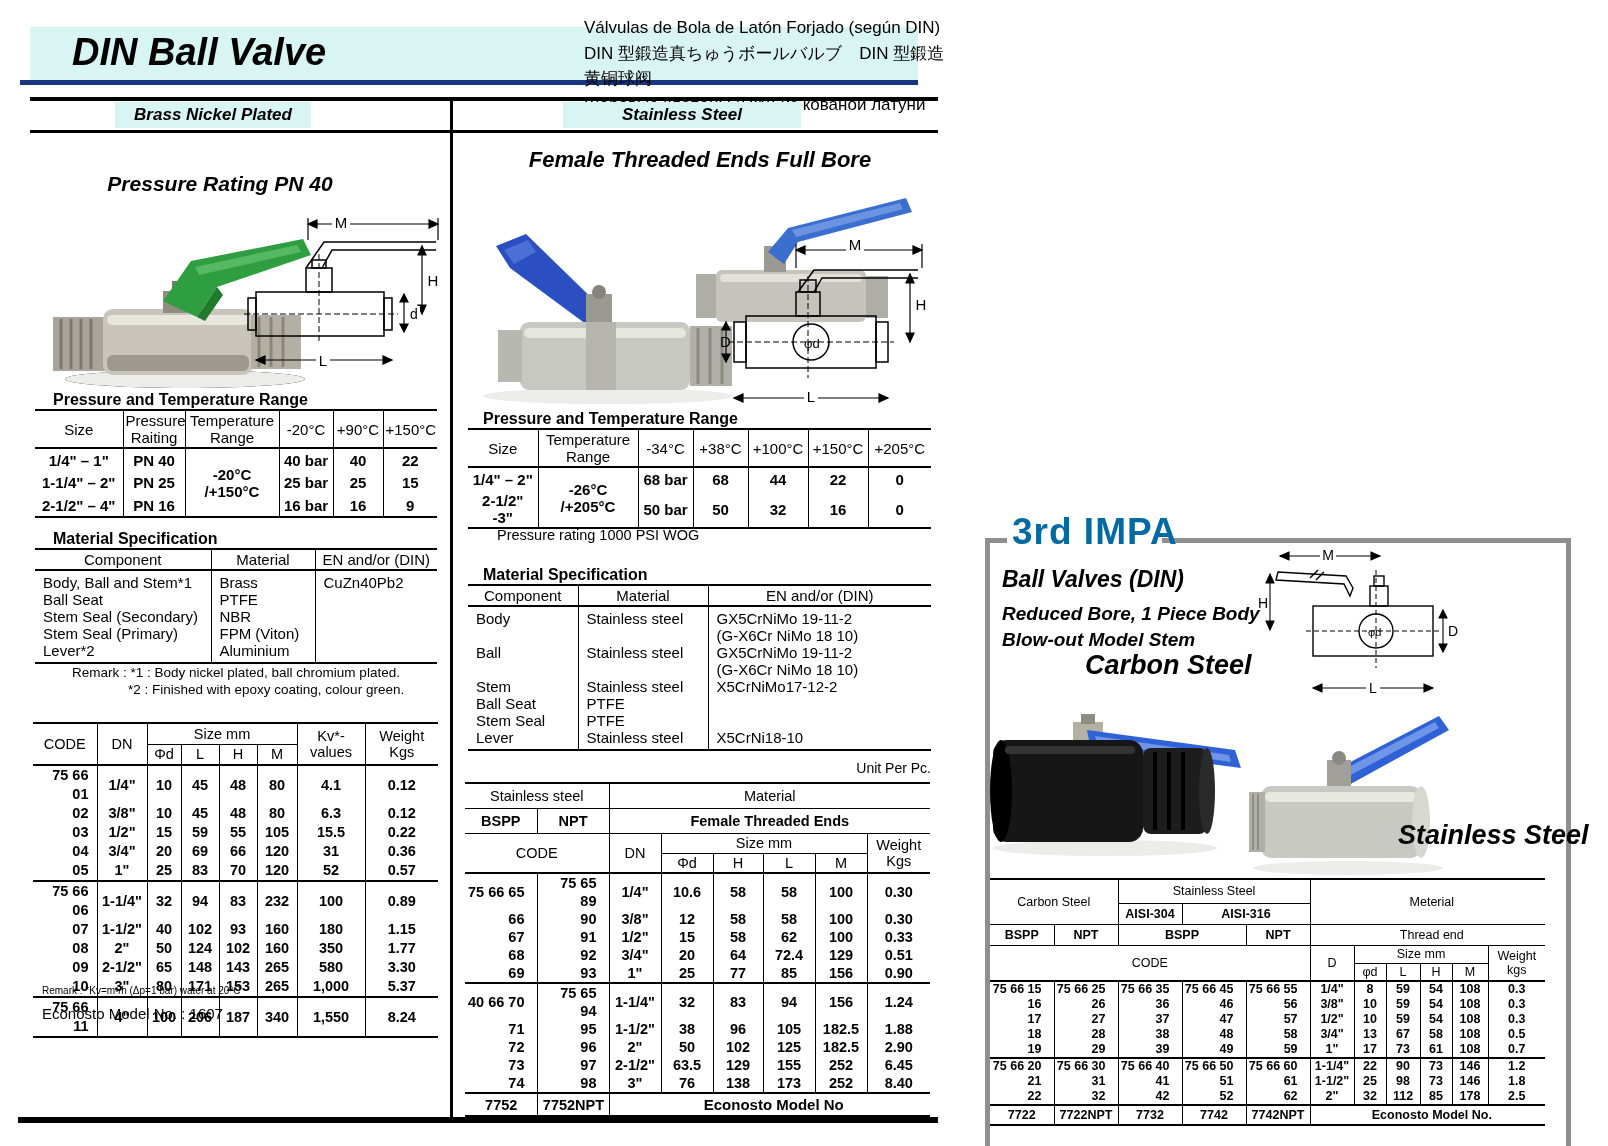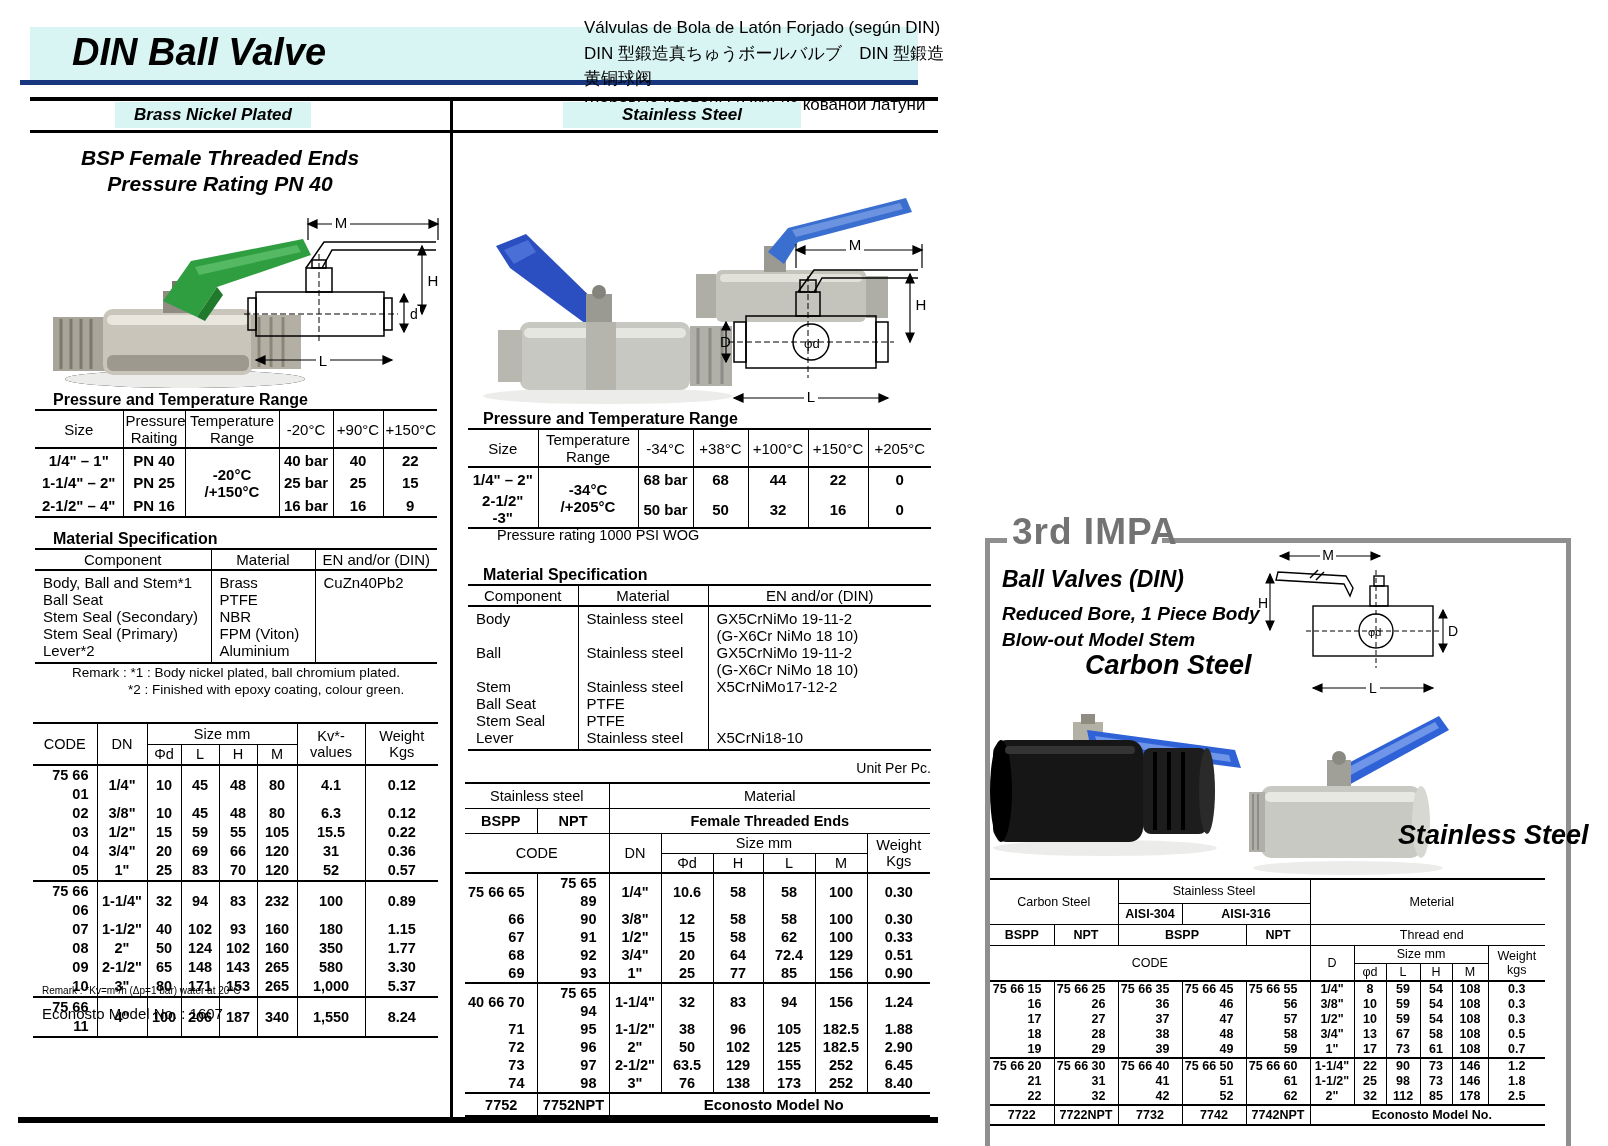--- a/index.html
+++ b/index.html
@@ -84,21 +84,20 @@
   <div class="abs cbar" style="left:115px;top:102px;width:196px;height:26px">
     <span class="bi" style="font-size:17px">Brass Nickel Plated</span>
   </div>
   <div class="abs cbar" style="left:563px;top:102px;width:238px;height:26px">
     <span class="bi" style="font-size:17px">Stainless Steel</span>
   </div>
   <div class="abs hline" style="left:30px;top:130px;width:908px;height:3px"></div>
   <div class="abs vline" style="left:450px;top:97px;width:3px;height:1026px"></div>
   <div class="abs hline" style="left:18px;top:1117px;width:920px;height:6px"></div>
 
-  <div class="abs bi ctr" style="left:55px;top:146px;width:330px;font-size:21px">BSP Female Threaded Ends</div>
   <div class="abs bi ctr" style="left:55px;top:172px;width:330px;font-size:21px">Pressure Rating PN 40</div>
 
   <svg class="abs" style="left:45px;top:205px" width="285" height="190" viewBox="0 0 285 190">
     <ellipse cx="140" cy="174" rx="120" ry="9" fill="#ececе8"></ellipse>
     <ellipse cx="140" cy="174" rx="120" ry="9" fill="#ececea"></ellipse>
     <rect x="8" y="112" width="52" height="54" fill="#a8a49a"></rect>
     <line x1="16" y1="114" x2="16" y2="164" stroke="#7c786e" stroke-width="3"></line>
     <line x1="26" y1="114" x2="26" y2="164" stroke="#7c786e" stroke-width="3"></line>
     <line x1="36" y1="114" x2="36" y2="164" stroke="#7c786e" stroke-width="3"></line>
     <line x1="46" y1="114" x2="46" y2="164" stroke="#7c786e" stroke-width="3"></line>
@@ -386,20 +385,21 @@
           <td>340</td>
           <td>1,550</td>
           <td>8.24</td>
         </tr>
       </tbody>
   </table>
 
   <div class="abs" style="left:42px;top:985px;font-size:10px">Remark : *Kv=m³/h (Δp=1 bar) water at 20°C</div>
   <div class="abs" style="left:42px;top:1005px;font-size:15px">Econosto Model No. : 1607</div>
 
+  <div class="abs bi ctr" style="left:470px;top:147px;width:460px;font-size:22px">Female Threaded Ends Full Bore</div>
 
   <svg class="abs" style="left:468px;top:172px" width="465" height="238" viewBox="0 0 465 238">
     <ellipse cx="140" cy="224" rx="125" ry="8" fill="#ececea"></ellipse>
     <polygon points="138,140 58,62 28,74 42,96 126,158" fill="#2b4fc0"></polygon>
     <polygon points="60,68 36,78 46,92 68,80" fill="#4a6fd6"></polygon>
     <rect x="118" y="122" width="26" height="32" fill="#9a9a92"></rect>
     <circle cx="131" cy="120" r="7" fill="#84847c"></circle>
     <rect x="52" y="150" width="170" height="68" rx="9" fill="#c8c8c2"></rect>
     <rect x="56" y="156" width="162" height="10" rx="5" fill="#e6e6e0"></rect>
     <rect x="118" y="150" width="30" height="68" fill="#b5b5ae"></rect>
@@ -478,21 +478,21 @@
         <th>-34°C</th>
         <th>+38°C</th>
         <th>+100°C</th>
         <th>+150°C</th>
         <th>+205°C</th>
       </tr>
     </thead>
     <tbody>
       <tr>
         <td>1/4" – 2"</td>
-        <td rowspan="2">-34°C /+205°C</td>
+        <td rowspan="2">-26°C /+205°C</td>
         <td>68 bar</td>
         <td>68</td>
         <td>44</td>
         <td>22</td>
         <td>0</td>
       </tr>
       <tr>
         <td>2-1/2" -3"</td>
         <td>50 bar</td>
         <td>50</td>
@@ -697,21 +697,21 @@
         <td>7752NPT</td>
         <td colspan="6" class="lft">Econosto Model No</td>
       </tr>
     </tbody>
   </table>
 
   <div class="abs" style="left:985px;top:538px;width:5px;height:608px;background:#8f8f8f"></div>
   <div class="abs" style="left:1566px;top:538px;width:5px;height:608px;background:#8f8f8f"></div>
   <div class="abs" style="left:985px;top:538px;width:22px;height:5px;background:#8f8f8f"></div>
   <div class="abs" style="left:1162px;top:538px;width:409px;height:5px;background:#8f8f8f"></div>
-  <div class="abs b" style="left:1012px;top:511px;font-size:37px;color:#737373;letter-spacing:1px">3rd IMPA</div>
+  <div class="abs b" style="left:1012px;top:511px;font-size:37px;color:#0369a1;letter-spacing:1px">3rd IMPA</div>
 
   <div class="abs bi" style="left:1002px;top:566px;font-size:23px">Ball Valves (DIN)</div>
   <div class="abs bi" style="left:1002px;top:603px;font-size:19px">Reduced Bore, 1 Piece Body</div>
   <div class="abs bi" style="left:1002px;top:629px;font-size:19px">Blow-out Model Stem</div>
 
   <svg class="abs" style="left:1258px;top:528px" width="205" height="178" viewBox="0 0 205 178">
     <g stroke="#000" stroke-width="1.4" fill="none">
       <rect x="55" y="78" width="120" height="50"></rect>
       <rect x="112" y="58" width="18" height="20"></rect>
       <rect x="116" y="48" width="10" height="10"></rect>

